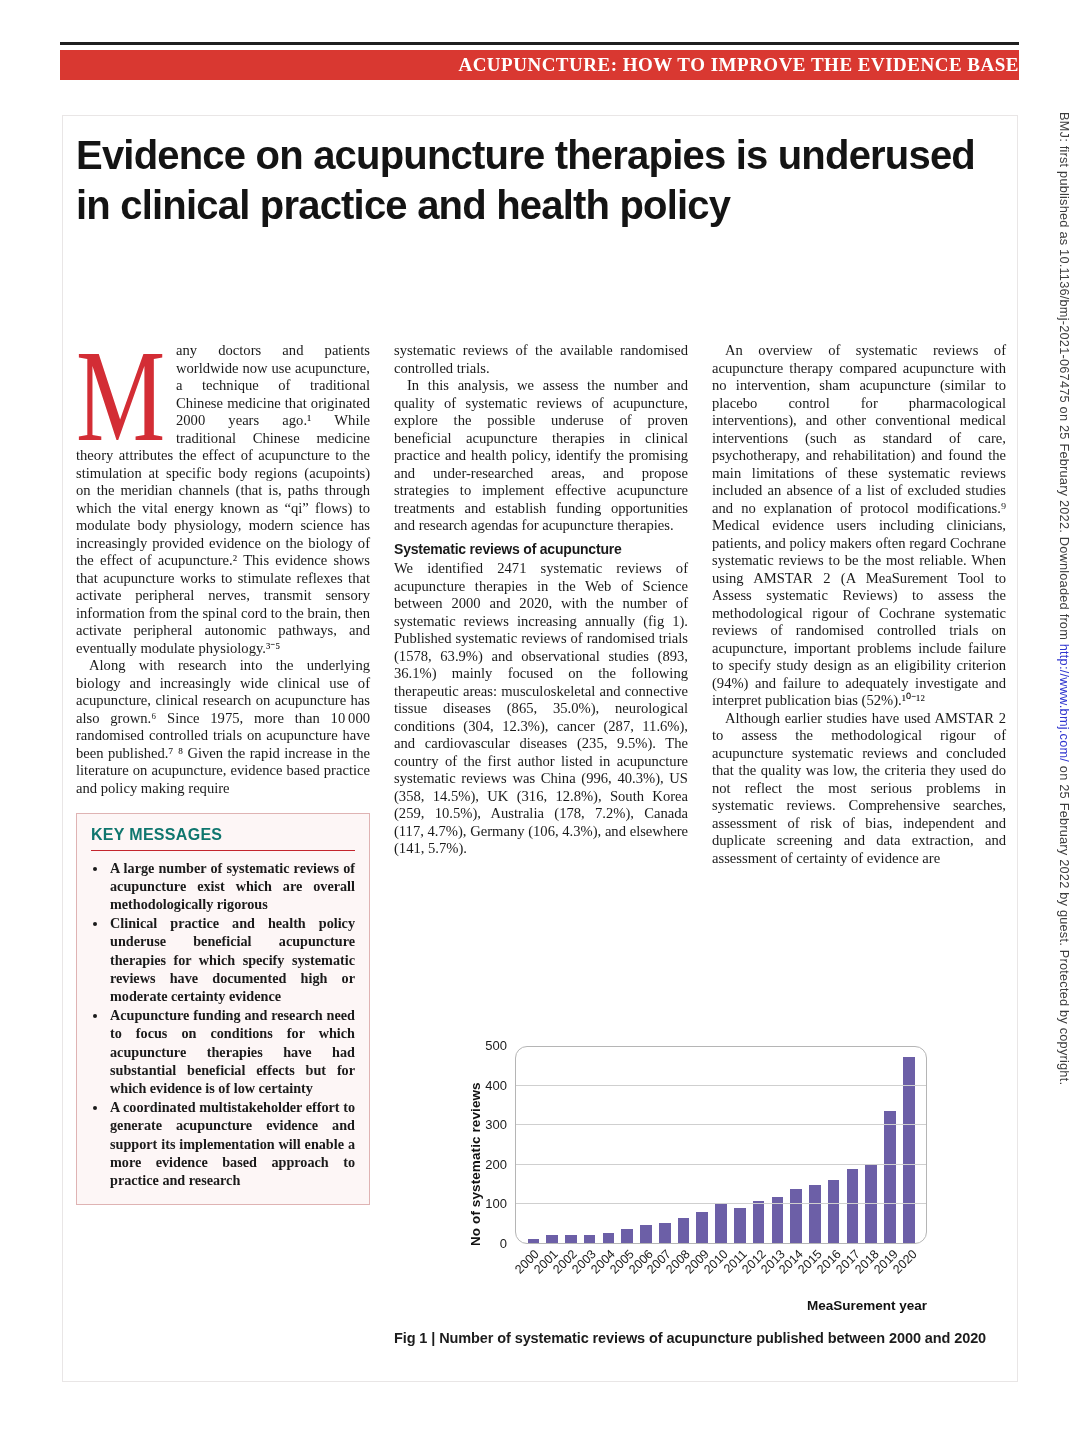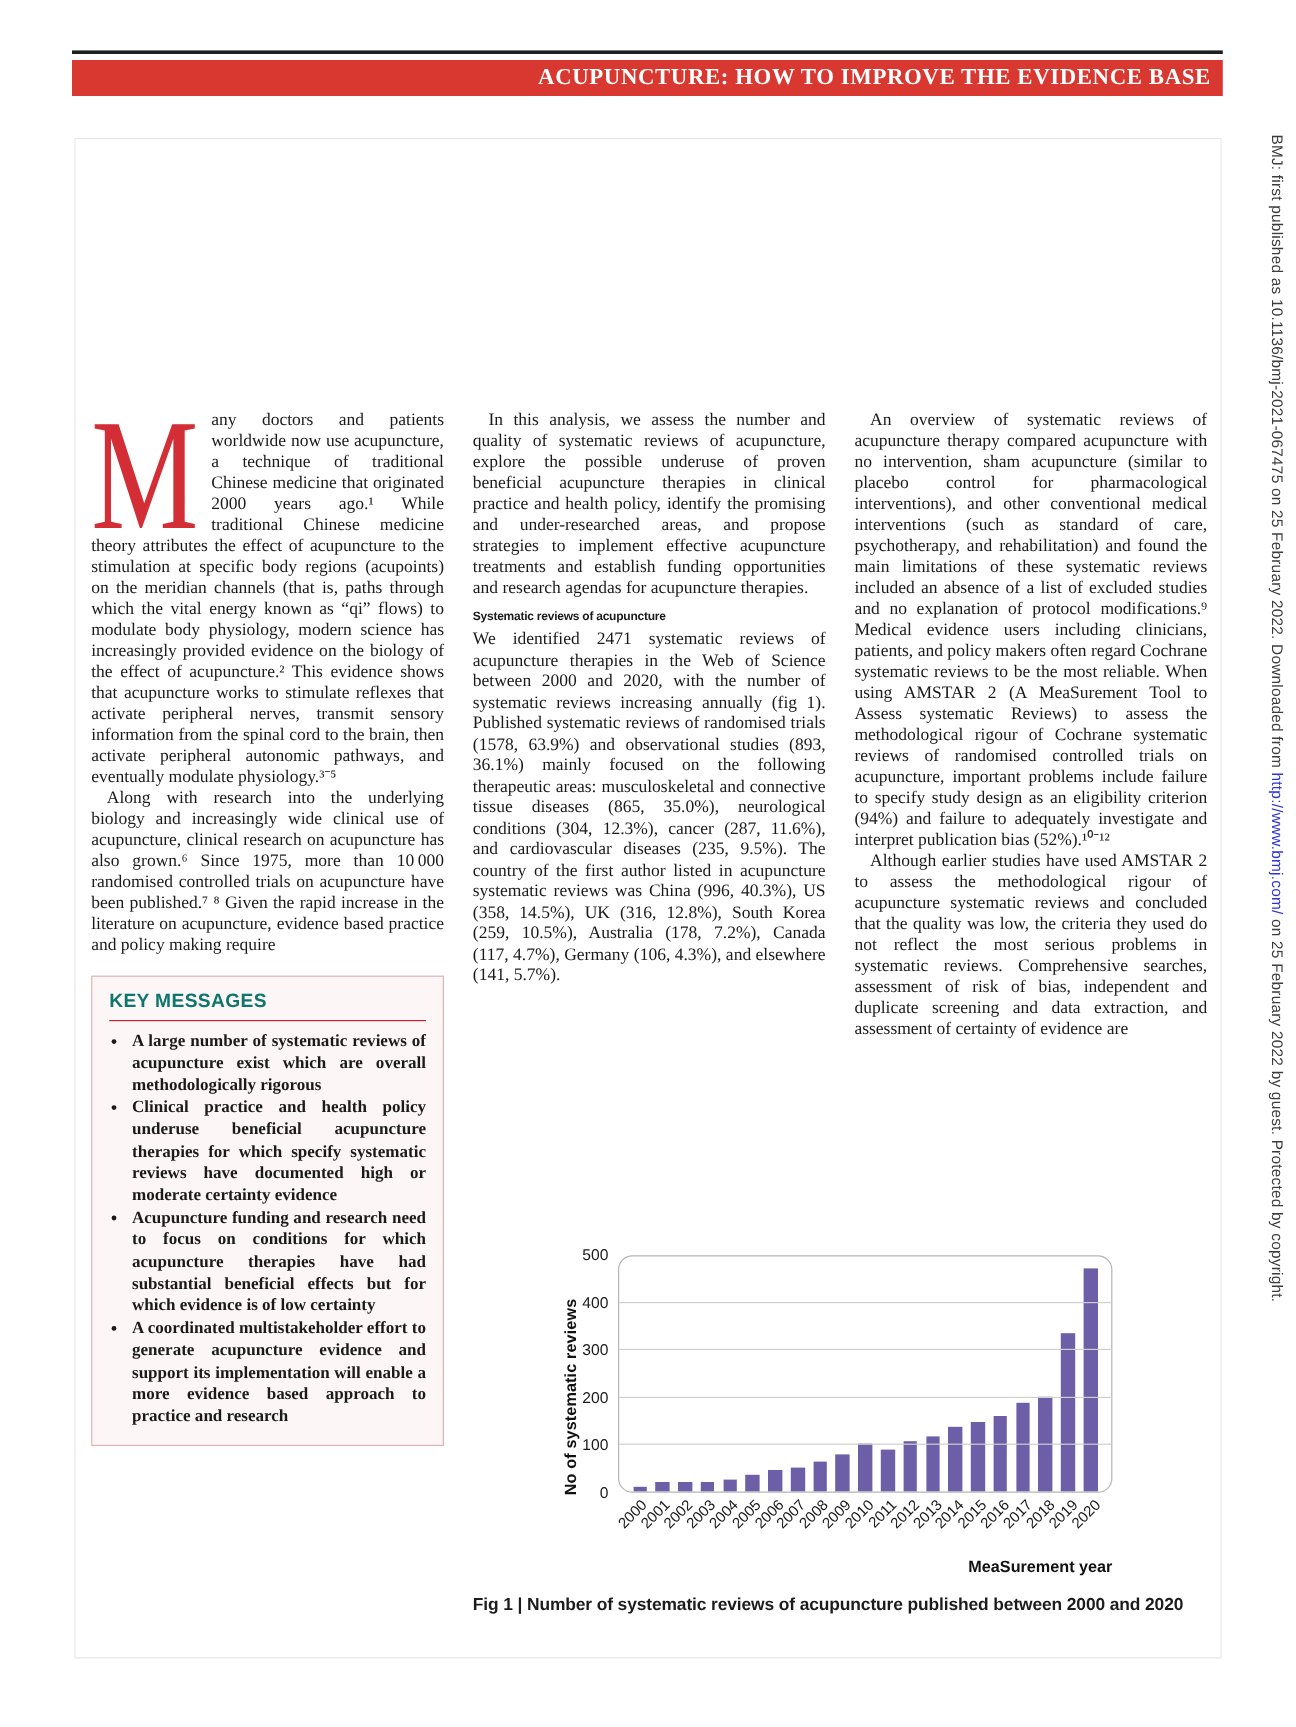--- a/index.html
+++ b/index.html
@@ -6,21 +6,21 @@
   html,body { background:#ffffff; }
   .page {
     position:relative; width:1080px; height:1439px; margin:0 auto;
     background:#ffffff; overflow:hidden;
     font-family:"Liberation Serif", serif; color:#1a1a1a;
   }
   
   .top-rule { position:absolute; left:60px; top:42px; width:959px; height:3px; background:#1f1f1f; }
   .banner {
     position:absolute; left:60px; top:50px; width:959px; height:30px;
-    display:flex; align-items:center; justify-content:flex-end; padding-right:10px;
+    display:flex; align-items:center; justify-content:flex-end; 
     font-family:"Liberation Serif", serif; font-weight:bold; font-size:19px;
     letter-spacing:0.5px; color:#ffffff;
   }
   
   .content-frame {
     position:absolute; left:62px; top:115px; width:956px; height:1267px;
     border:1px solid #e9e6e6; pointer-events:none;
   }
   .title {
     position:absolute; left:76px; top:130px; width:930px;
@@ -41,21 +41,21 @@
   .col { width:294px; font-size:14.6px; line-height:17.5px; text-align:justify; }
   .col p { margin:0; }
   .col p.indent { text-indent:13px; }
   .dropcap {
     float:left; width:96px; font-size:132px; line-height:103px;
     font-family:"Liberation Serif", serif; font-weight:400;
     transform:scaleX(0.76); transform-origin:0 60%;
     margin:2px 4px 0 0;
   }
   .subhead {
-    font-family:"Liberation Sans", sans-serif; font-weight:bold; font-size:10px;
+    font-family:"Liberation Sans", sans-serif; font-weight:bold; font-size:14px;
     margin:6px 0 2px 0; text-align:left; letter-spacing:-0.2px;
   }
   
   .key-box {
     margin-top:16px; border:1px solid #dfb3b3; background:#fdf6f6;
     padding:12px 14px 14px 14px;
   }
   .key-title {
     font-family:"Liberation Sans", sans-serif; font-weight:bold; font-size:16px;
     letter-spacing:0.3px; padding-bottom:6px; margin-bottom:8px;
@@ -121,40 +121,42 @@
 <div class="page">
 
   <div class="top-rule"></div>
 
   <div class="banner" style="background: rgb(217, 56, 49);">
     <span>ACUPUNCTURE: HOW TO IMPROVE THE EVIDENCE BASE</span>
   </div>
 
   <div class="content-frame"></div>
 
+  <h1 class="title">Evidence on acupuncture therapies is underused in clinical practice and health policy</h1>
 
 
   <div class="columns">
 
     <div class="col">
       <p><span class="dropcap" style="color: rgb(211, 45, 53);">M</span><span>any doctors and patients worldwide now use acupuncture, a technique of traditional Chinese medicine that originated 2000 years ago.¹ While traditional Chinese medicine theory attributes the effect of acupuncture to the stimulation at specific body regions (acupoints) on the meridian channels (that is, paths through which the vital energy known as “qi” flows) to modulate body physiology, modern science has increasingly provided evidence on the biology of the effect of acupuncture.² This evidence shows that acupuncture works to stimulate reflexes that activate peripheral nerves, transmit sensory information from the spinal cord to the brain, then activate peripheral autonomic pathways, and eventually modulate physiology.³⁻⁵</span></p>
       <p class="indent">Along with research into the underlying biology and increasingly wide clinical use of acupuncture, clinical research on acupuncture has also grown.⁶ Since 1975, more than 10 000 randomised controlled trials on acupuncture have been published.⁷ ⁸ Given the rapid increase in the literature on acupuncture, evidence based practice and policy making require</p>
 
       <div class="key-box">
         <div class="key-title" style="color: #0f766e; border-bottom-color: rgb(196, 37, 45);">KEY MESSAGES</div>
         <ul>
           <li>A large number of systematic reviews of acupuncture exist which are overall methodologically rigorous</li>
           <li>Clinical practice and health policy underuse beneficial acupuncture therapies for which specify systematic reviews have documented high or moderate certainty evidence</li>
           <li>Acupuncture funding and research need to focus on conditions for which acupuncture therapies have had substantial beneficial effects but for which evidence is of low certainty</li>
           <li>A coordinated multistakeholder effort to generate acupuncture evidence and support its implementation will enable a more evidence based approach to practice and research</li>
         </ul>
       </div>
     </div>
 
     <div class="col">
+      <p>systematic reviews of the available randomised controlled trials.</p>
       <p class="indent">In this analysis, we assess the number and quality of systematic reviews of acupuncture, explore the possible underuse of proven beneficial acupuncture therapies in clinical practice and health policy, identify the promising and under-researched areas, and propose strategies to implement effective acupuncture treatments and establish funding opportunities and research agendas for acupuncture therapies.</p>
       <h3 class="subhead">Systematic reviews of acupuncture</h3>
       <p>We identified 2471 systematic reviews of acupuncture therapies in the Web of Science between 2000 and 2020, with the number of systematic reviews increasing annually (fig 1). Published systematic reviews of randomised trials (1578, 63.9%) and observational studies (893, 36.1%) mainly focused on the following therapeutic areas: musculoskeletal and connective tissue diseases (865, 35.0%), neurological conditions (304, 12.3%), cancer (287, 11.6%), and cardiovascular diseases (235, 9.5%). The country of the first author listed in acupuncture systematic reviews was China (996, 40.3%), US (358, 14.5%), UK (316, 12.8%), South Korea (259, 10.5%), Australia (178, 7.2%), Canada (117, 4.7%), Germany (106, 4.3%), and elsewhere (141, 5.7%).</p>
     </div>
 
     <div class="col">
       <p class="indent">An overview of systematic reviews of acupuncture therapy compared acupuncture with no intervention, sham acupuncture (similar to placebo control for pharmacological interventions), and other conventional medical interventions (such as standard of care, psychotherapy, and rehabilitation) and found the main limitations of these systematic reviews included an absence of a list of excluded studies and no explanation of protocol modifications.⁹ Medical evidence users including clinicians, patients, and policy makers often regard Cochrane systematic reviews to be the most reliable. When using AMSTAR 2 (A MeaSurement Tool to Assess systematic Reviews) to assess the methodological rigour of Cochrane systematic reviews of randomised controlled trials on acupuncture, important problems include failure to specify study design as an eligibility criterion (94%) and failure to adequately investigate and interpret publication bias (52%).¹⁰⁻¹²</p>
       <p class="indent">Although earlier studies have used AMSTAR 2 to assess the methodological rigour of acupuncture systematic reviews and concluded that the quality was low, the criteria they used do not reflect the most serious problems in systematic reviews. Comprehensive searches, assessment of risk of bias, independent and duplicate screening and data extraction, and assessment of certainty of evidence are</p>
     </div>
 

